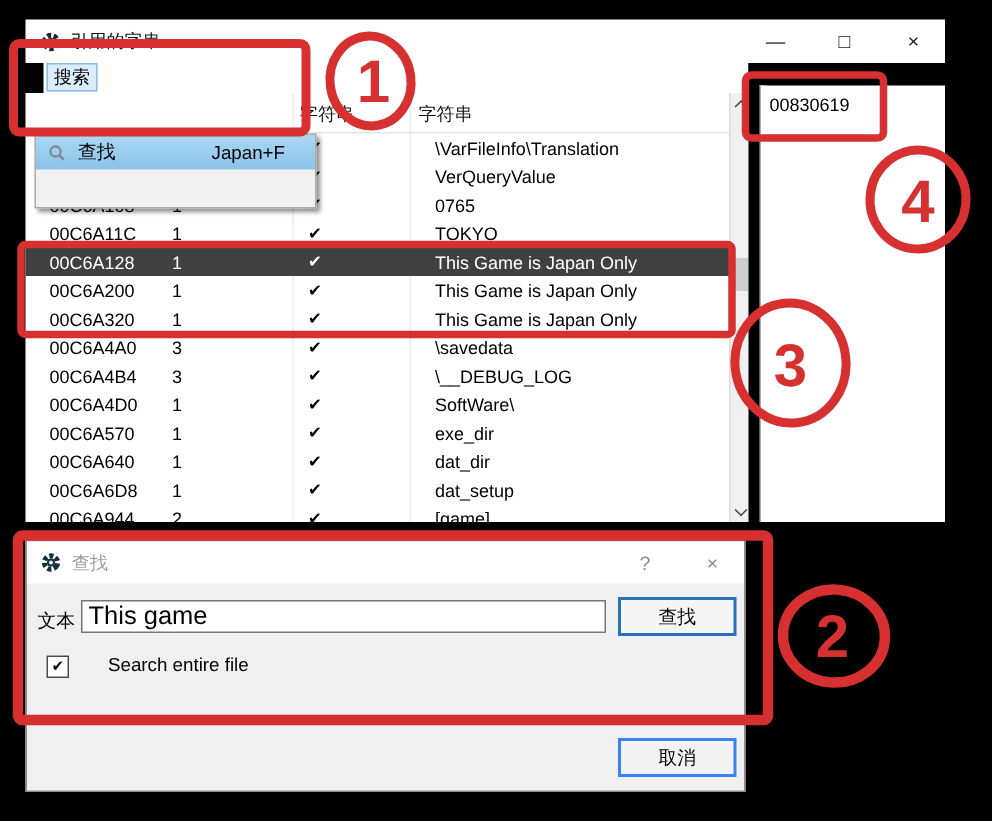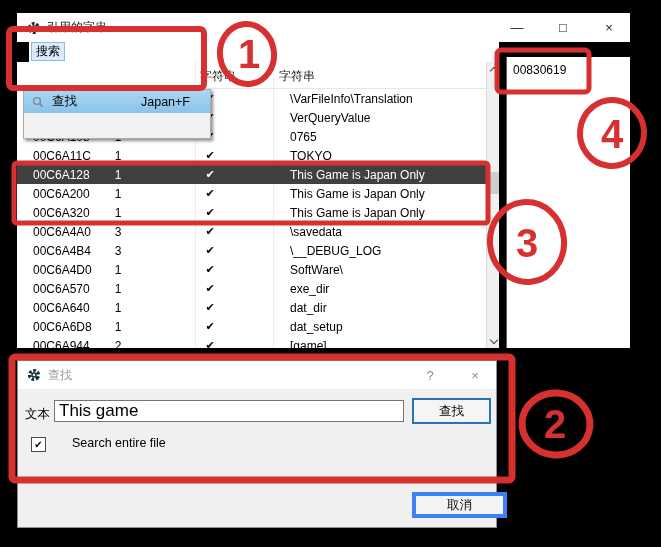--- a/index.html
+++ b/index.html
@@ -63,21 +63,21 @@
            justify-content:center;font-size:13px;color:#8a8a8a;}
   .dlg-help{left:402px;} .dlg-close{left:447px;}
   .dlg-label{left:7px;top:45px;font-size:12.5px;}
   .dlg-input{left:36px;top:39px;width:344px;height:20px;border:1px solid #767676;font-size:17px;
              padding:0 0 0 4px;font-family:"Liberation Sans",sans-serif;background:#fff;}
   .btn{display:flex;align-items:center;justify-content:center;font-size:12.5px;box-sizing:border-box;}
   .btn-find{left:394px;top:37px;width:79px;height:26px;background:#f5f5f5;border:2px solid #2b71b8;}
   .chk-box{left:13px;top:76px;width:13px;height:13px;background:#fff;border:1px solid #4a4a4a;
            display:flex;align-items:center;justify-content:center;font-size:10px;line-height:10px;}
   .chk-label{left:20px;top:75px;font-size:12.5px;margin-left:34px;}
-  .btn-cancel{left:394px;top:131px;width:95px;height:26px;background:#f3f3f3;border:4px solid #3b82f6;font-family:Liberation Serif, serif;}
+  .btn-cancel{left:394px;top:131px;width:79px;height:26px;background:#f3f3f3;border:2px solid #3b82f6;font-family:Liberation Serif, serif;}
 
   
   .overlay{left:0;top:0;width:661px;height:547px;z-index:50;pointer-events:none;}
   .ann-num{font:bold 40px "Liberation Sans",sans-serif;}
 </style>
 </head>
 <body>
 
 <div class="stage">
 

